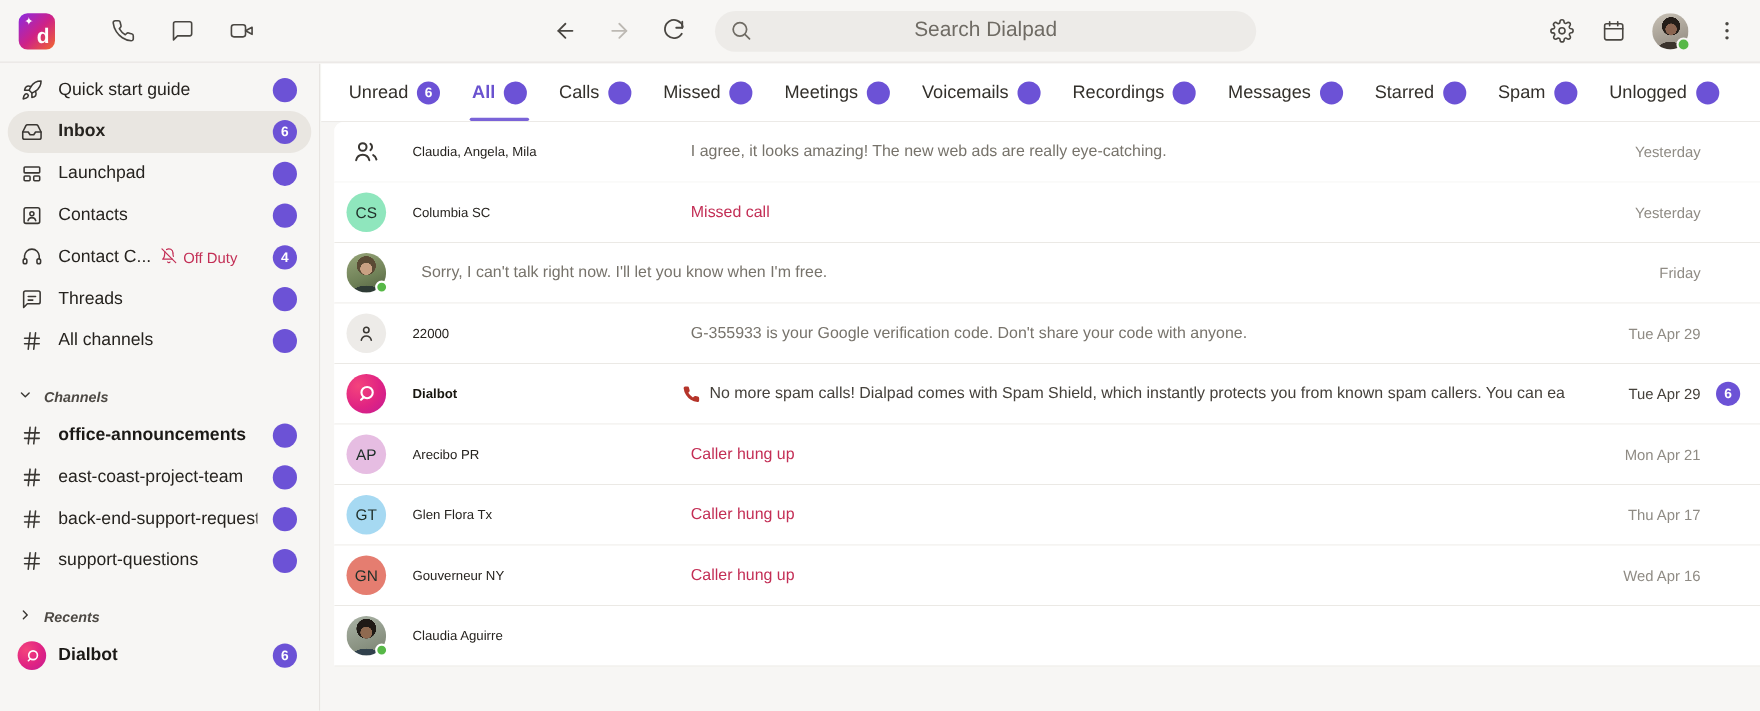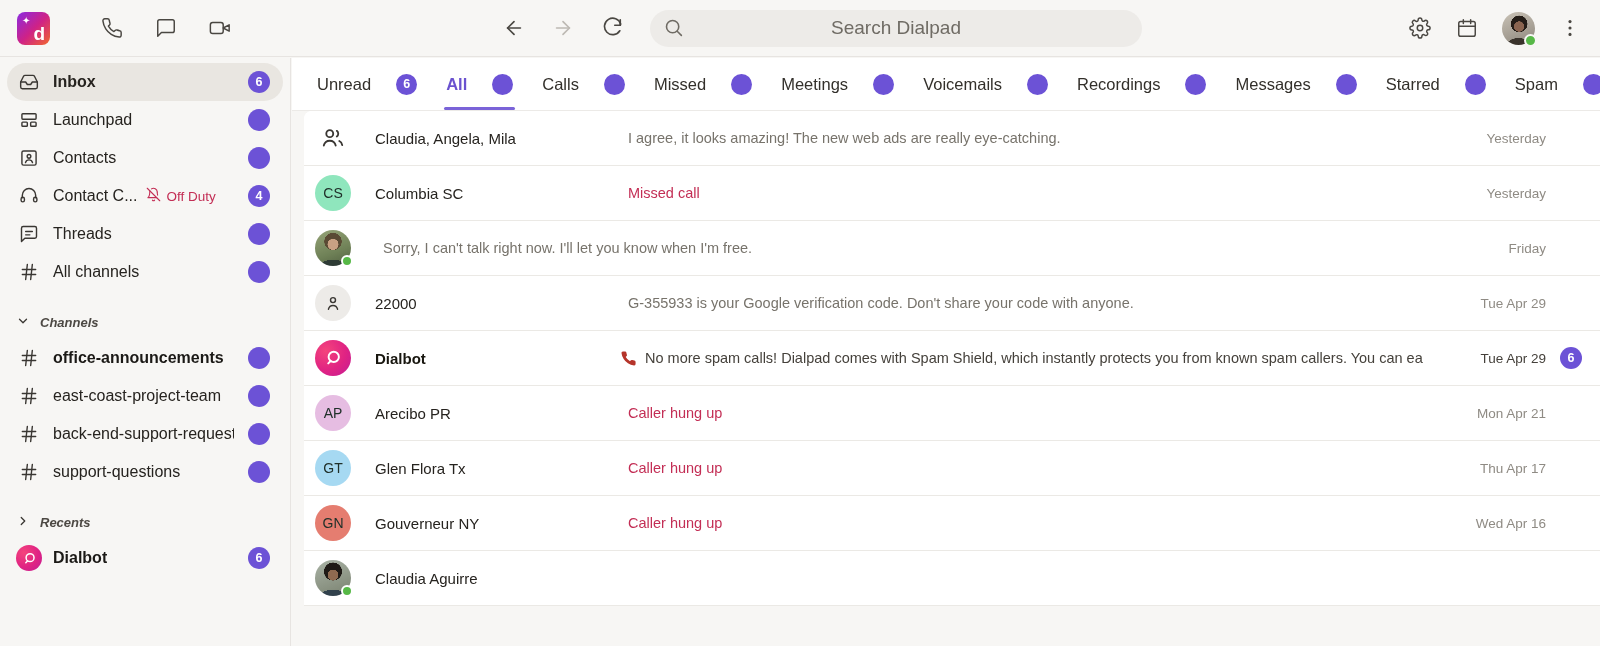--- a/index.html
+++ b/index.html
@@ -64,21 +64,21 @@
   .dialbot-ic { width:26px; height:26px; border-radius:50%; flex:none;
     background:radial-gradient(circle at 30% 30%, #f4447c 0%, #e02383 55%, #c21b95 100%);
     display:flex; align-items:center; justify-content:center; }
   .dialbot-ic svg { width:17px; height:17px; }
   .side-item .dialbot-wrap { width:22px; margin-right:13px; display:flex; justify-content:center; }
 
   
   .main { position:absolute; top:58px; left:292px; right:0; bottom:0; background:#f7f6f4; }
   .tabs { height:53px; background:#fff; display:flex; align-items:stretch;
     gap:29px; padding-left:25px; border-bottom:1px solid #eceae7; }
-  .tab { display:flex; align-items:center; gap:25px; font-size:16.5px;
+  .tab { display:flex; align-items:center; gap:8px; font-size:16.5px;
     color:#33302b; cursor:pointer; position:relative; white-space:nowrap;text-align:right; }
   .tab.selected { color:#6a52cf; font-weight:bold; }
   .tab.selected::after { content:""; position:absolute; left:-2px; right:-2px; bottom:0;
     height:3px; background:#7a63d8; border-radius:2px; }
   .tab .badge { min-width:21px; height:21px; }
 
   .list-wrap { margin-left:12px; background:#fff; border-top-left-radius:8px; }
   .row { height:55px; display:flex; align-items:center; padding-left:11px;
     border-bottom:1px solid #ebe9e5; background:#fff; cursor:pointer; }
   .row:first-child { border-top-left-radius:8px; }
@@ -101,21 +101,21 @@
       radial-gradient(circle at 50% 32%, #5a4a34 0 28%, transparent 29%),
       radial-gradient(ellipse 62% 36% at 50% 104%, #2e3b35 0 60%, transparent 61%),
       linear-gradient(160deg,#96a478 0%,#6f8157 60%,#515f40 100%); }
   .photo-b { background:
       radial-gradient(circle at 50% 42%, #8f6a50 0 19%, transparent 20%),
       radial-gradient(circle at 50% 32%, #1f1a16 0 29%, transparent 30%),
       radial-gradient(ellipse 62% 36% at 50% 104%, #31414c 0 60%, transparent 61%),
       linear-gradient(160deg,#aab3a6 0%,#79816f 100%); }
   .av .presence { position:absolute; right:-2px; bottom:-1px; width:12px; height:12px;
     border-radius:50%; background:#57b847; border:2px solid #fff; }
-  .row .name { width:245px; flex:none; font-size:15px; color:#26231f;
+  .row .name { width:245px; flex:none; font-size:12px; color:#26231f;
     white-space:nowrap; overflow:hidden; }
   .row.unread .name { font-weight:bold; color:#18160f; }
   .row .preview { flex:1 1 auto; min-width:0; overflow:hidden; white-space:nowrap;
     font-size:14.5px; color:#77736b; display:flex; align-items:center; gap:8px; }
   .row .preview.alert { color:#c32e55; }
   .row.unread .preview { color:#45413b; }
   .pv-icon { color:#b5342a; display:inline-flex; flex:none; }
   .pv-icon svg { width:17px; height:17px; }
   .tail { margin-left:16px; display:flex; align-items:center; flex:none; padding-right:18px; }
   .time { font-size:13.5px; color:#8f8b84; white-space:nowrap; }
@@ -199,20 +199,36 @@
           <circle cx="12" cy="5" r="1.7"></circle>
           <circle cx="12" cy="12" r="1.7"></circle>
           <circle cx="12" cy="19" r="1.7"></circle>
         </svg>
       </span>
   </div>
 </div>
 
 <div class="sidebar">
   <div id="sidebar-items">
+      <div class="side-item">
+    <span class="si-icon">
+          <svg viewBox="0 0 24 24" fill="none" stroke="currentColor" stroke-width="1.7" stroke-linecap="round" stroke-linejoin="round">
+            <path d="M4.5 16.5c-1.5 1.26-2 5-2 5s3.74-.5 5-2c.71-.84.7-2.13-.09-2.91a2.18 2.18 0 0 0-2.91-.09z"></path>
+            <path d="M12 15l-3-3a22 22 0 0 1 2-3.95A12.88 12.88 0 0 1 22 2c0 2.72-.78 7.5-6 11a22.35 22.35 0 0 1-4 2z"></path>
+            <path d="M9 12H4s.55-3.03 2-4c1.62-1.08 5 0 5 0"></path>
+            <path d="M12 15v5s3.03-.55 4-2c1.08-1.62 0-5 0-5"></path>
+          </svg>
+        </span>
+    <span class="si-label">Quick start guide</span>
+    <span class="si-status" hidden="">
+          <span class="st-ic"></span>
+          <span class="st-txt"></span>
+        </span>
+    <span class="badge" hidden=""></span>
+  </div>
       <div class="side-item selected">
     <span class="si-icon">
           <svg viewBox="0 0 24 24" fill="none" stroke="currentColor" stroke-width="1.7" stroke-linecap="round" stroke-linejoin="round">
             <polyline points="22 12 16 12 14 15 10 15 8 12 2 12"></polyline>
             <path d="M5.45 5.11 2 12v6a2 2 0 0 0 2 2h16a2 2 0 0 0 2-2v-6l-3.45-6.89A2 2 0 0 0 16.76 4H7.24a2 2 0 0 0-1.79 1.11z"></path>
           </svg>
         </span>
     <span class="si-label">Inbox</span>
     <span class="si-status" hidden="">
           <span class="st-ic"></span>

